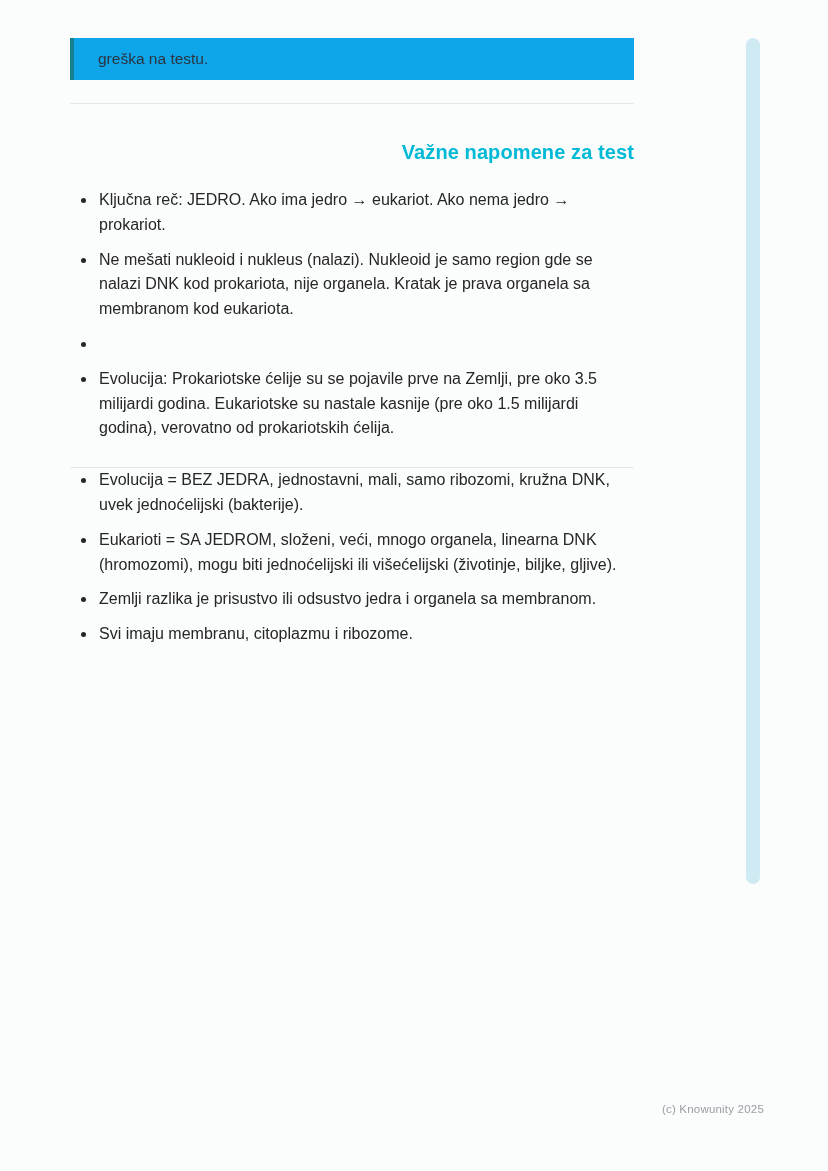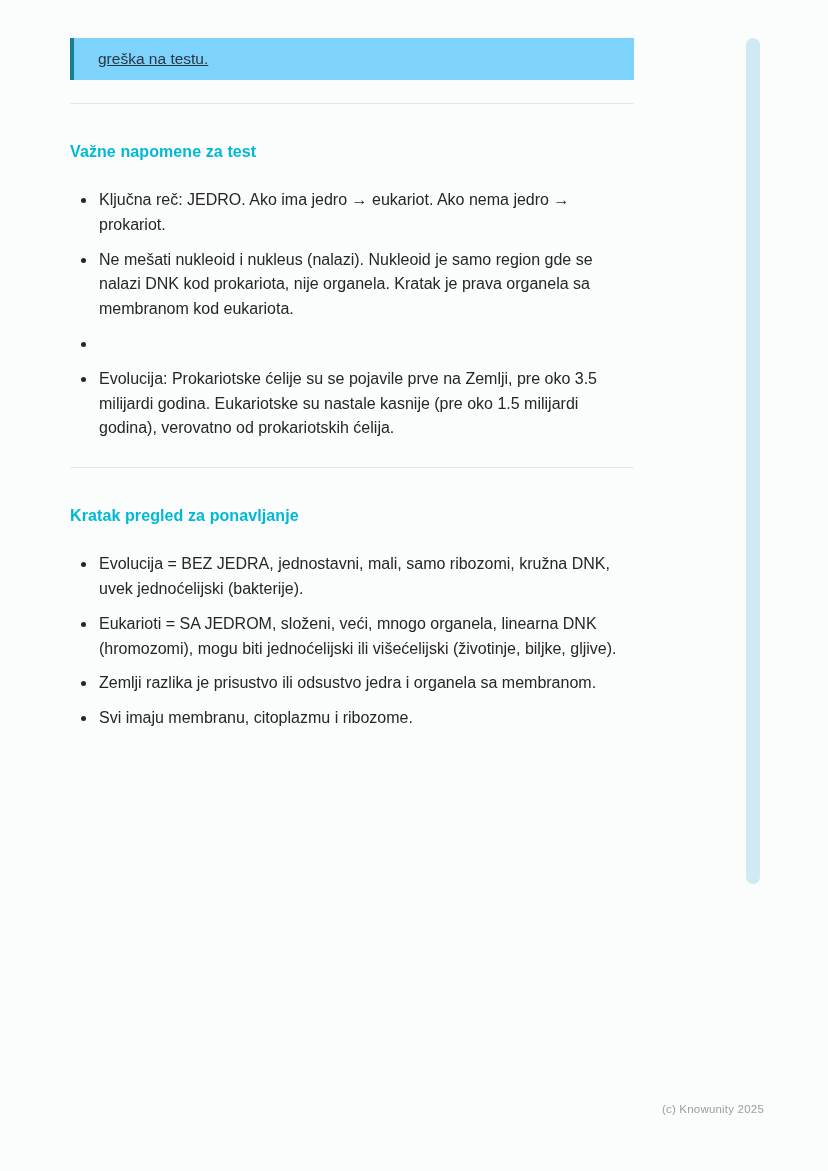--- a/index.html
+++ b/index.html
@@ -11,43 +11,43 @@
     color: #262626;
     overflow: hidden;
   }
   .content {
     position: absolute;
     left: 70px;
     top: 38px;
     width: 564px;
   }
   .callout {
-    background: #7dd3fc;
+    background: #0ea5e9;
     border-left: 4px solid #16808c;
     padding: 11px 16px 11px 24px;
     font-size: 15.5px;
     line-height: 20px;
     color: #2b3440;
-    text-decoration: underline;
   }
   .divider {
     border: none;
     border-top: 1px solid #e7e7e7;
     height: 0;
   }
   .divider.first { margin-top: 23px; }
   .divider.second { margin-top: 26px; }
   h2.heading {
     color: #00b9d6;
-    font-size: 16px;
+    font-size: 20px;
     line-height: 30px;
     font-weight: 700;
     margin-top: 33px;
     margin-bottom: 21px;
     letter-spacing: 0.1px;
+    text-align: right;
   }
   ul.bullets {
     list-style: disc;
     padding-left: 27px;
     margin-bottom: 4px;
   }
   ul.bullets > li {
     font-size: 16px;
     line-height: 1.55;
     margin-bottom: 10px;
@@ -97,21 +97,20 @@
 
   <ul class="bullets">
       <li><strong>Ključna reč:</strong><span> JEDRO. Ako ima jedro → eukariot. Ako nema jedro → prokariot.</span></li>
       <li><span>Ne mešati nukleoid i nukleus (nalazi). </span><strong>Nukleoid</strong><span> je samo region gde se nalazi DNK kod prokariota, nije organela. </span><strong>Kratak</strong><span> je prava organela sa membranom kod eukariota.</span></li>
       <li></li>
       <li><span>Evolucija: Prokariotske ćelije su se pojavile prve na Zemlji, pre oko 3.5 milijardi godina. Eukariotske su nastale kasnije (pre oko 1.5 milijardi godina), verovatno od prokariotskih ćelija.</span></li>
     </ul>
 
   <hr class="divider second">
 
-  <h2 class="heading">Kratak pregled za ponavljanje</h2>
 
   <ul class="bullets">
       <li><strong>Evolucija</strong><span> = BEZ JEDRA, jednostavni, mali, samo ribozomi, kružna DNK, uvek jednoćelijski (bakterije).</span></li>
       <li><strong>Eukarioti</strong><span> = SA JEDROM, složeni, veći, mnogo organela, linearna DNK (hromozomi), mogu biti jednoćelijski ili višećelijski (životinje, biljke, gljive).</span></li>
       <li><span>Zemlji razlika je </span><strong>prisustvo ili odsustvo jedra i organela sa membranom</strong><span>.</span></li>
       <li><span>Svi imaju membranu, citoplazmu i ribozome.</span></li>
     </ul>
 
 </div>
 

